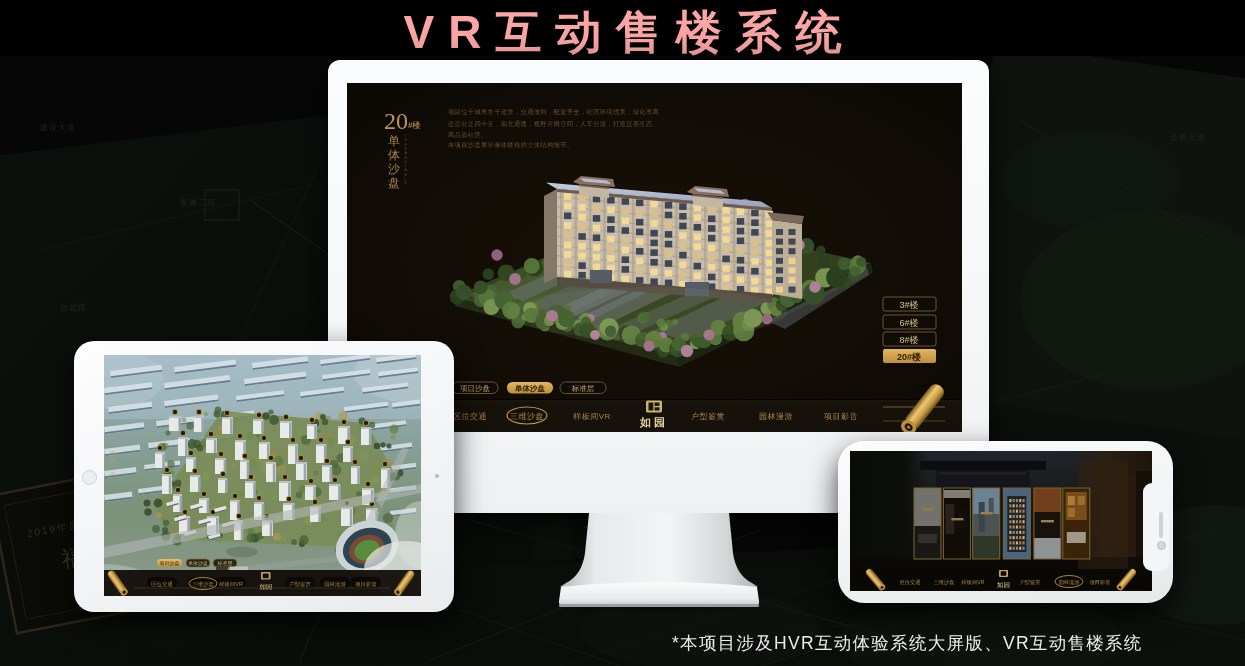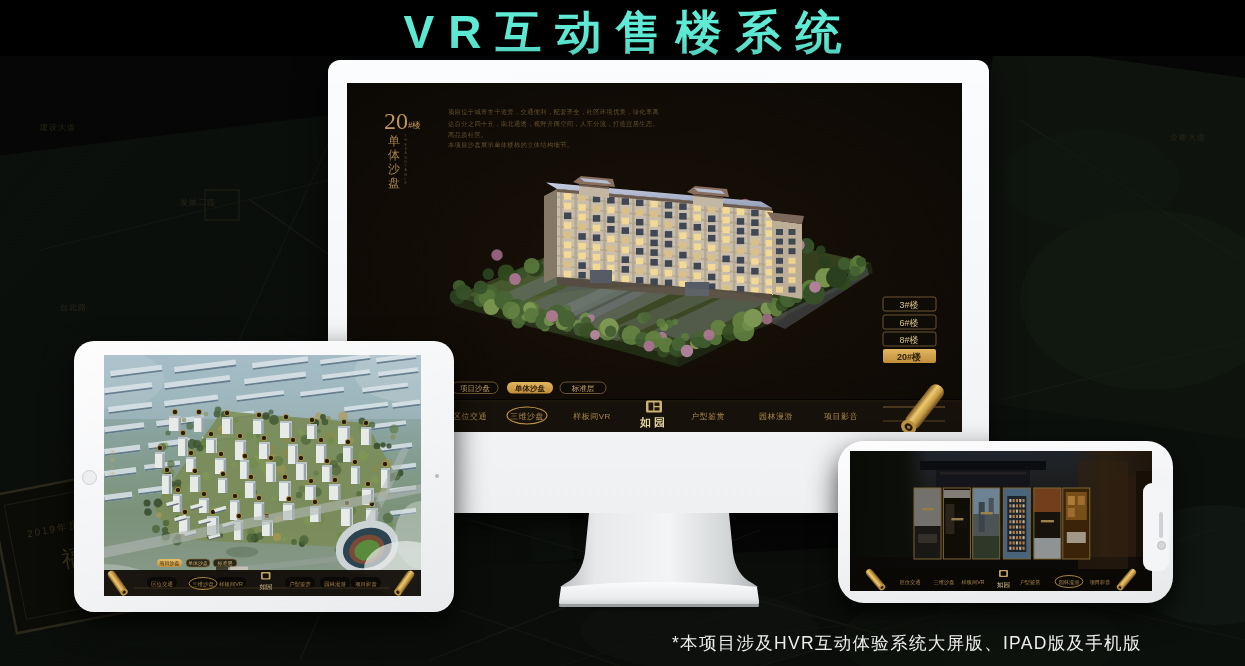--- a/index.html
+++ b/index.html
@@ -68,21 +68,21 @@
 <text x="430" y="160" font-size="8" fill="#7a6538" opacity="0.26" letter-spacing="1">临江大道</text>
 <text x="60" y="310" font-size="8" fill="#7a6538" opacity="0.26" letter-spacing="1">台北路</text>
 <text x="1090" y="55" font-size="8" fill="#7a6538" opacity="0.26" letter-spacing="1">解放大道</text>
 <text x="1170" y="140" font-size="8" fill="#7a6538" opacity="0.24" letter-spacing="1">金桥大道</text>
 <rect x="205" y="190" width="34" height="30" fill="none" stroke="#413922" stroke-width="1" opacity="0.45"></rect>
 <path d="M338 330 l3 8 8 3 -8 3 -3 8 -3-8 -8-3 8-3z" fill="#393524" opacity="0.5"></path>
 </svg>
 
 <div class="abs" style="left:0;top:0;width:1245px;height:56px;background:#000;"></div>
 
-<div class="abs" style="left:0;top:2px;width:1245px;text-align:center;color:#5eead4;font-size:46px;font-weight:bold;letter-spacing:14px;text-indent:14px;">VR互动售楼系统</div>
+<div class="abs" style="left:0;top:2px;width:1245px;text-align:center;color:#fca5a5;font-size:46px;font-weight:bold;letter-spacing:14px;text-indent:14px;">VR互动售楼系统</div>
 
 <div class="abs" style="left:328px;top:60px;width:661px;height:453px;border-radius:12px 12px 9px 9px;background:linear-gradient(180deg,#fbfcfd 0%,#f5f6f7 60%,#eef0f1 100%);box-shadow:0 10px 34px rgba(0,0,0,0.7);"></div>
 
 <div class="abs" style="left:548px;top:598px;width:224px;height:16px;border-radius:50%;background:radial-gradient(ellipse, rgba(0,0,0,0.55) 0%, rgba(0,0,0,0) 70%);"></div>
 
 <svg class="abs" style="left:540px;top:513px" width="240" height="100" viewBox="0 0 240 100">
     <defs>
       <linearGradient id="neck" x1="0" y1="0" x2="1" y2="0">
         <stop offset="0%" stop-color="#b9bcbe"></stop>
         <stop offset="18%" stop-color="#e7e9ea"></stop>
@@ -1373,12 +1373,12 @@
       <ellipse cx="0" cy="11" rx="1.6" ry="1.2" fill="#241806"></ellipse>
     </g>
 </svg>
 
 <div class="abs" style="left:1143px;top:483px;width:26px;height:88px;border-radius:9px;background:#f4f5f6;"></div>
 
 <div class="abs" style="left:1159px;top:512px;width:4px;height:26px;border-radius:2px;background:#cfd2d4;"></div>
 
 <div class="abs" style="left:1157px;top:541px;width:7px;height:7px;border-radius:50%;background:#d4d7d9;border:1px solid #bcbfc1;"></div>
 
-<div class="abs" style="left:672px;top:631px;color:#ededed;font-size:17.5px;letter-spacing:1.3px;">*本项目涉及HVR互动体验系统大屏版、IPAD版及手机版</div>
+<div class="abs" style="left:672px;top:631px;color:#ededed;font-size:17.5px;letter-spacing:1.3px;">*本项目涉及HVR互动体验系统大屏版、VR互动售楼系统</div>
 </body></html>

